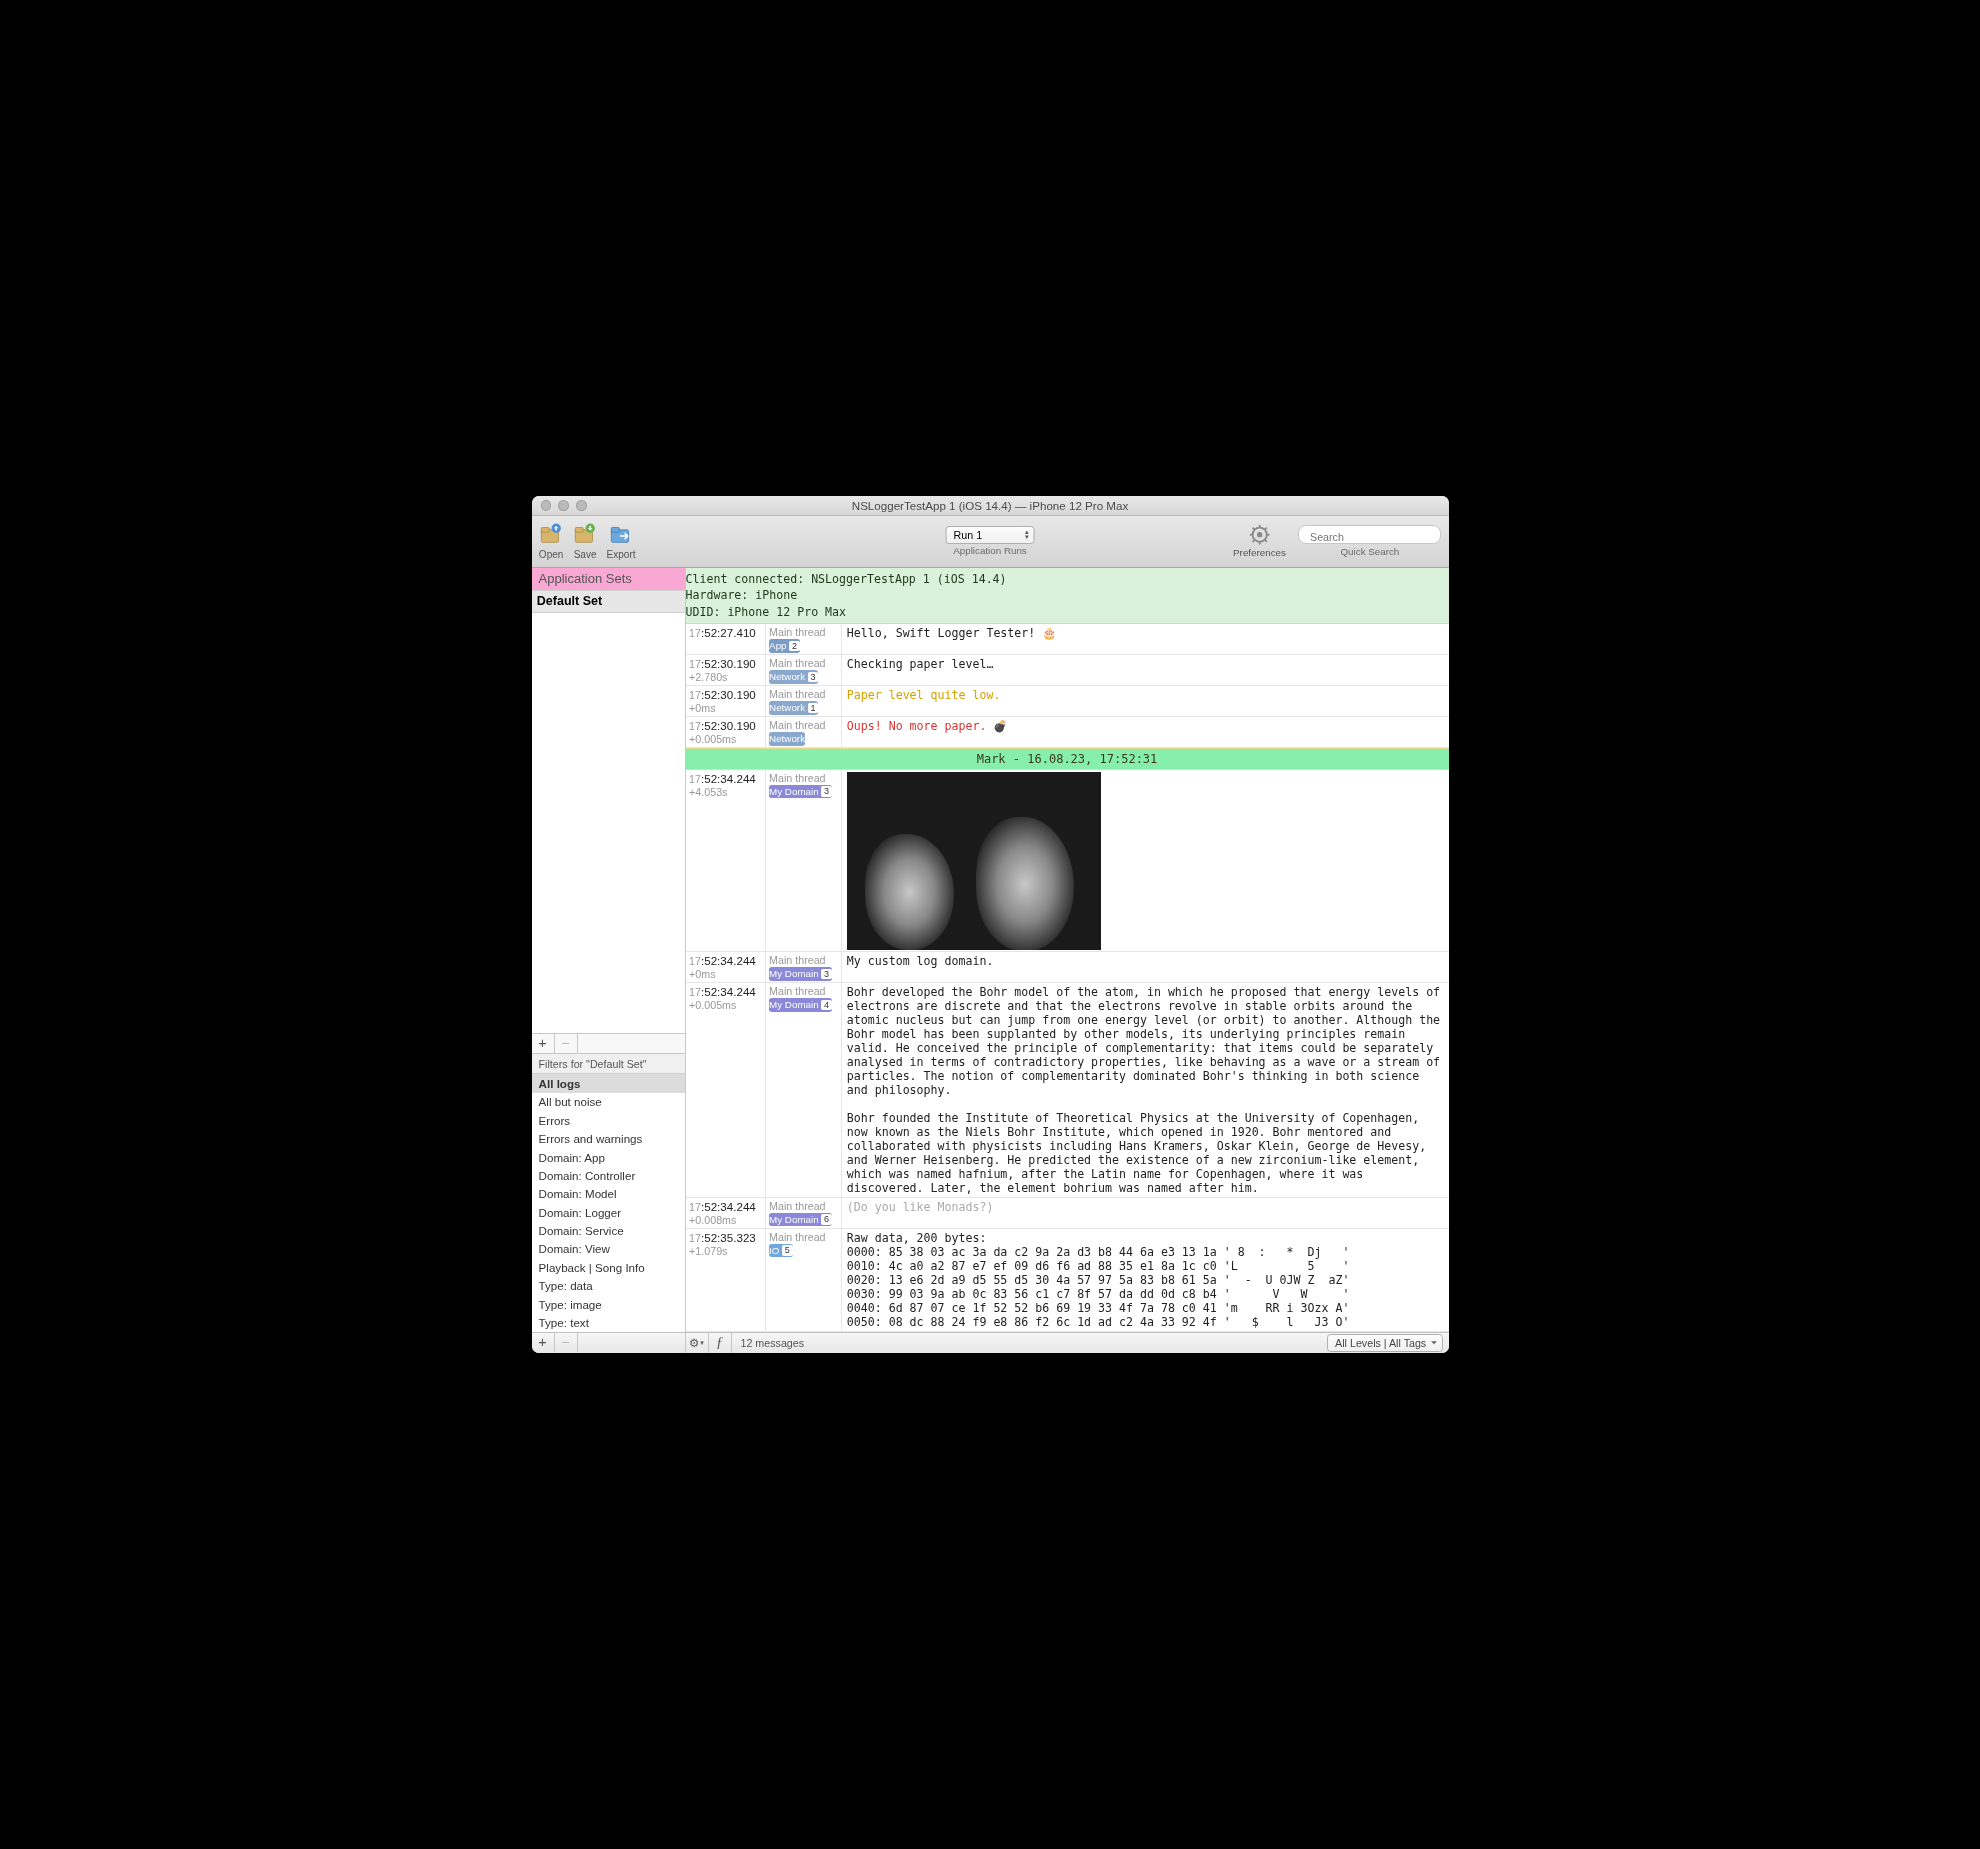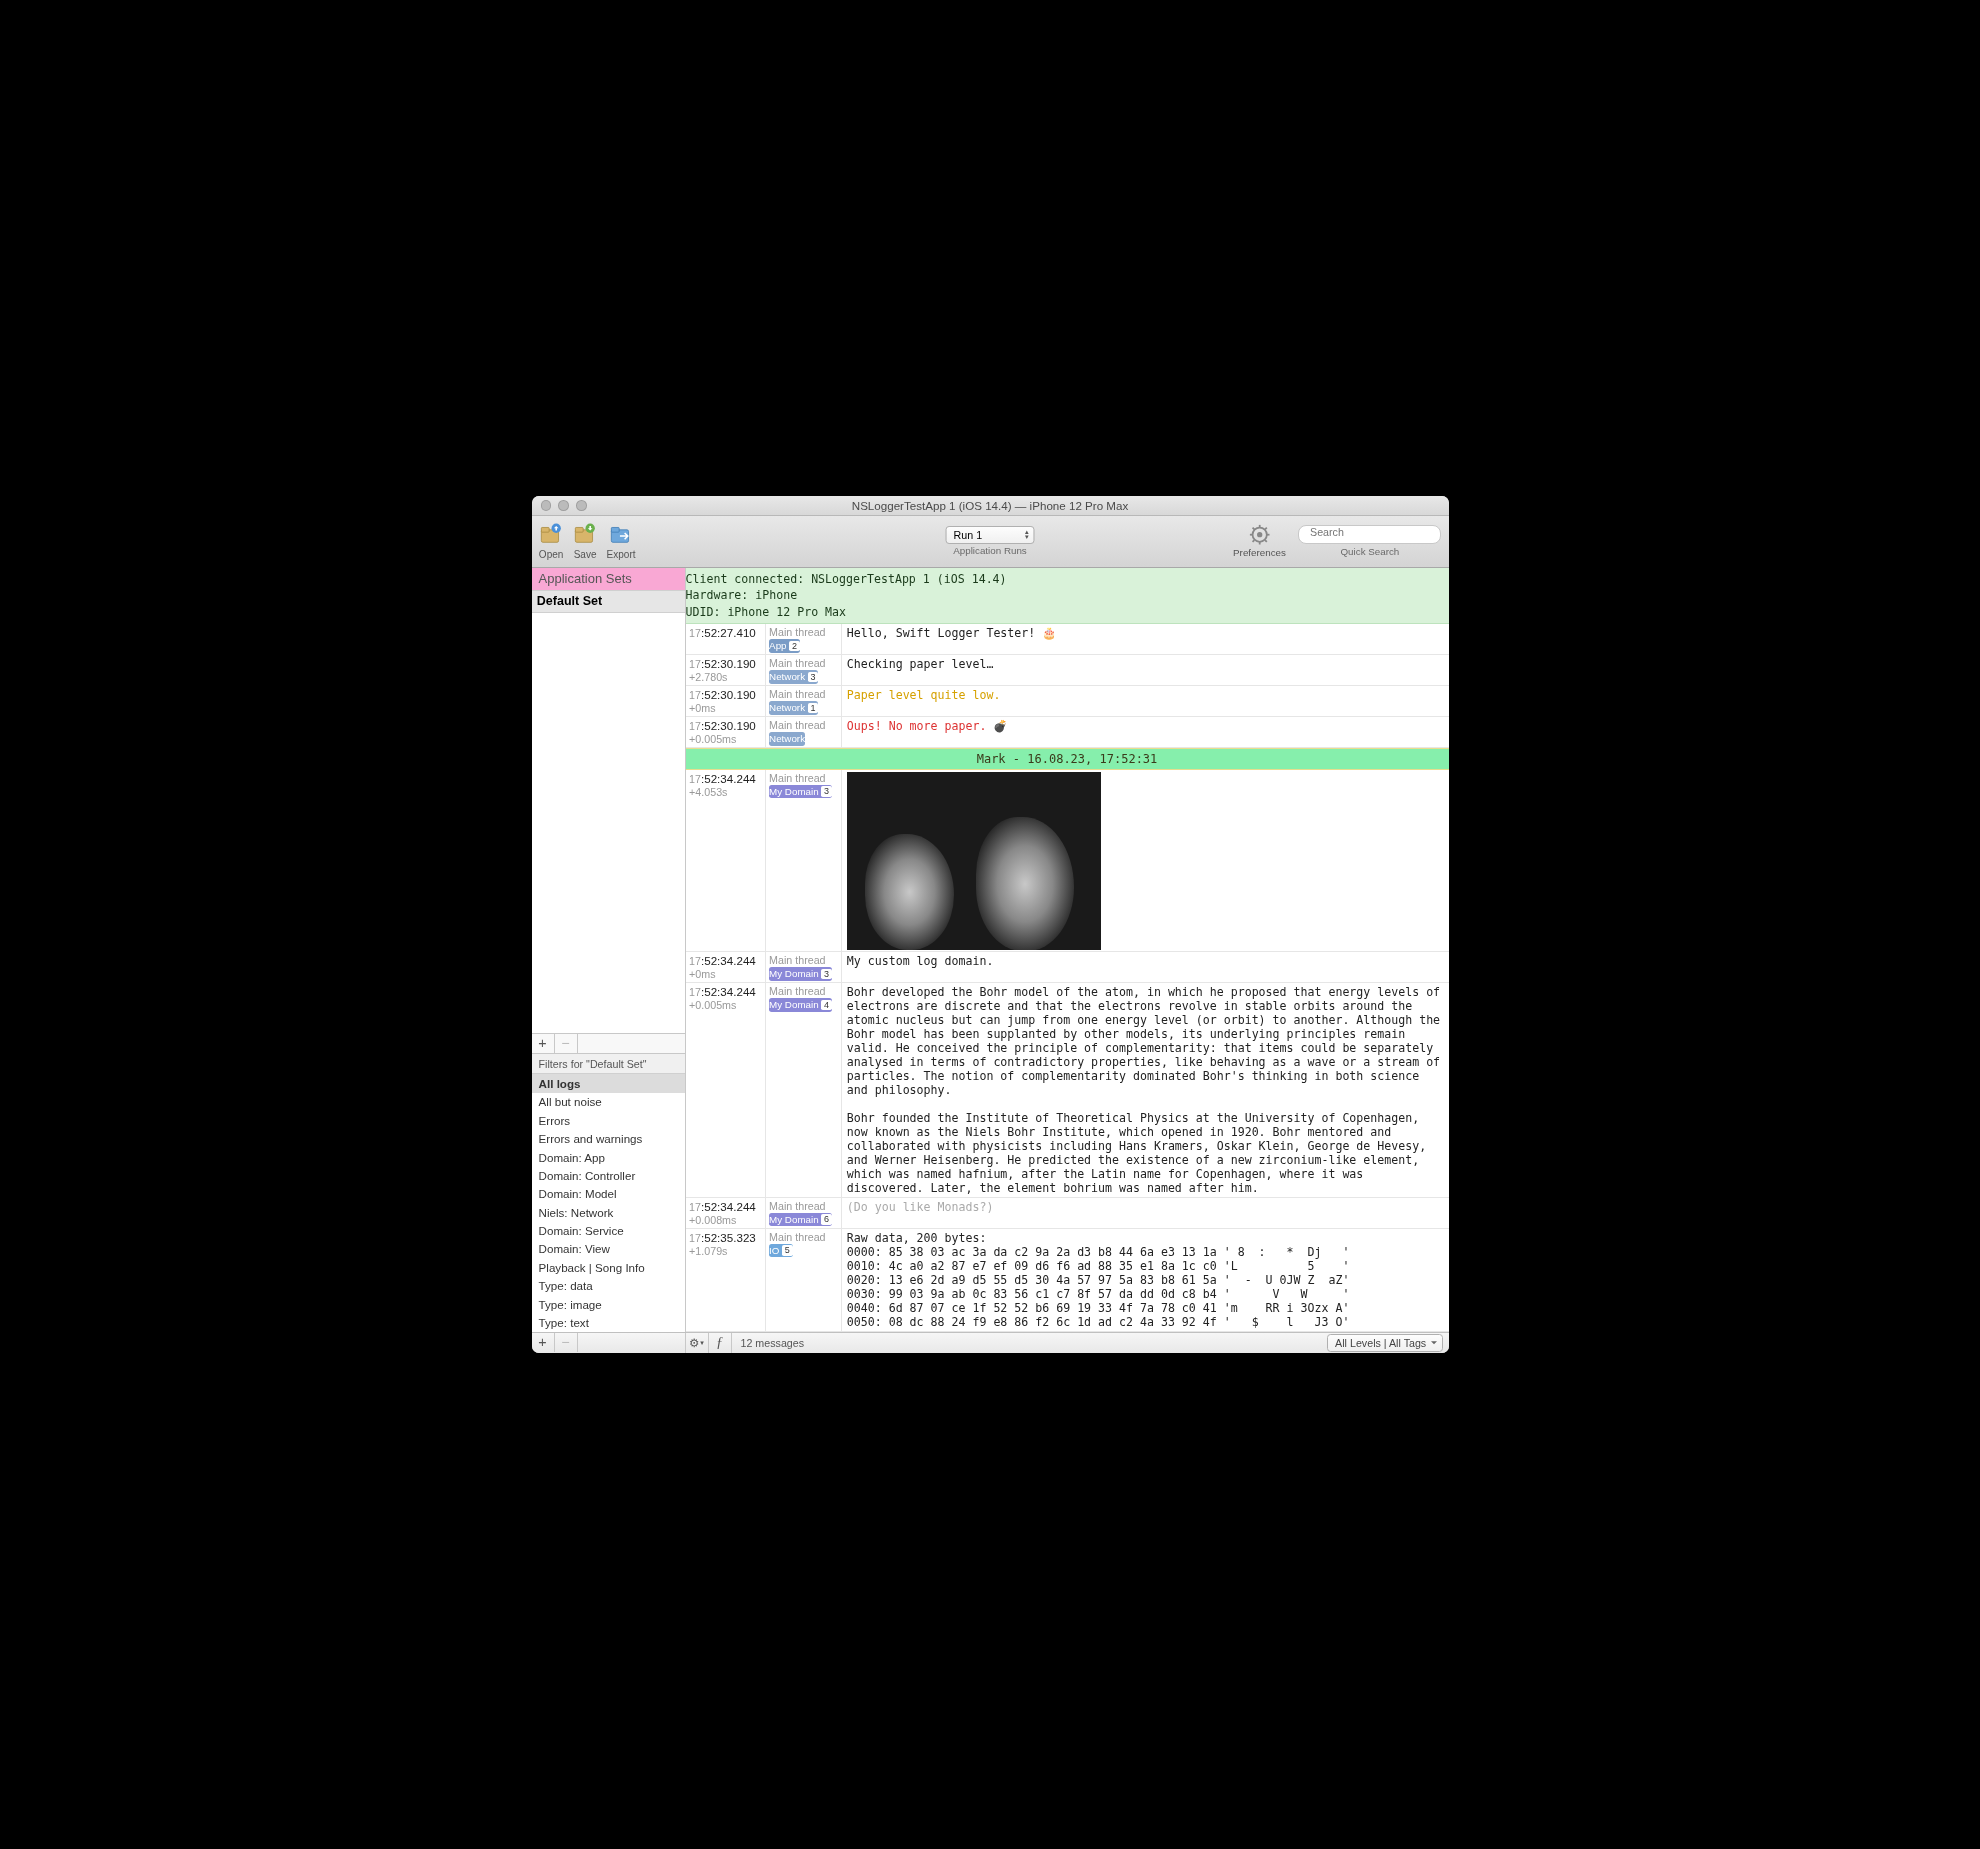--- a/index.html
+++ b/index.html
@@ -122,21 +122,21 @@
     align-items:center;
     gap:1.8px;
   }
   .search-box {
     width: 143px;
     height: 19.6px;
     background: #fff;
     border: 0.9px solid #c8c8c8;
     border-radius: 8px;
     display: flex;
-    align-items: flex-start;
+    align-items: flex-end;
     padding: 0 7px;
     gap: 3.6px;
   }
   .search-box input {
     border: none;
     outline: none;
     flex: 1;
     font-size: 10.7px;
     background: transparent;
   }
@@ -455,21 +455,21 @@
       </div>
       <div class="filters-header">Filters for "Default Set"</div>
       <div class="filter-list" id="filter-list">
           <div class="filter-item selected">All logs</div>
           <div class="filter-item">All but noise</div>
           <div class="filter-item">Errors</div>
           <div class="filter-item">Errors and warnings</div>
           <div class="filter-item">Domain: App</div>
           <div class="filter-item">Domain: Controller</div>
           <div class="filter-item">Domain: Model</div>
-          <div class="filter-item">Niels: Network</div>
+          <div class="filter-item">Domain: Logger</div>
           <div class="filter-item">Domain: Service</div>
           <div class="filter-item">Domain: View</div>
           <div class="filter-item">Playback | Song Info</div>
           <div class="filter-item">Type: data</div>
           <div class="filter-item">Type: image</div>
           <div class="filter-item">Type: text</div>
         </div>
     </div>
 
     <div class="content">

